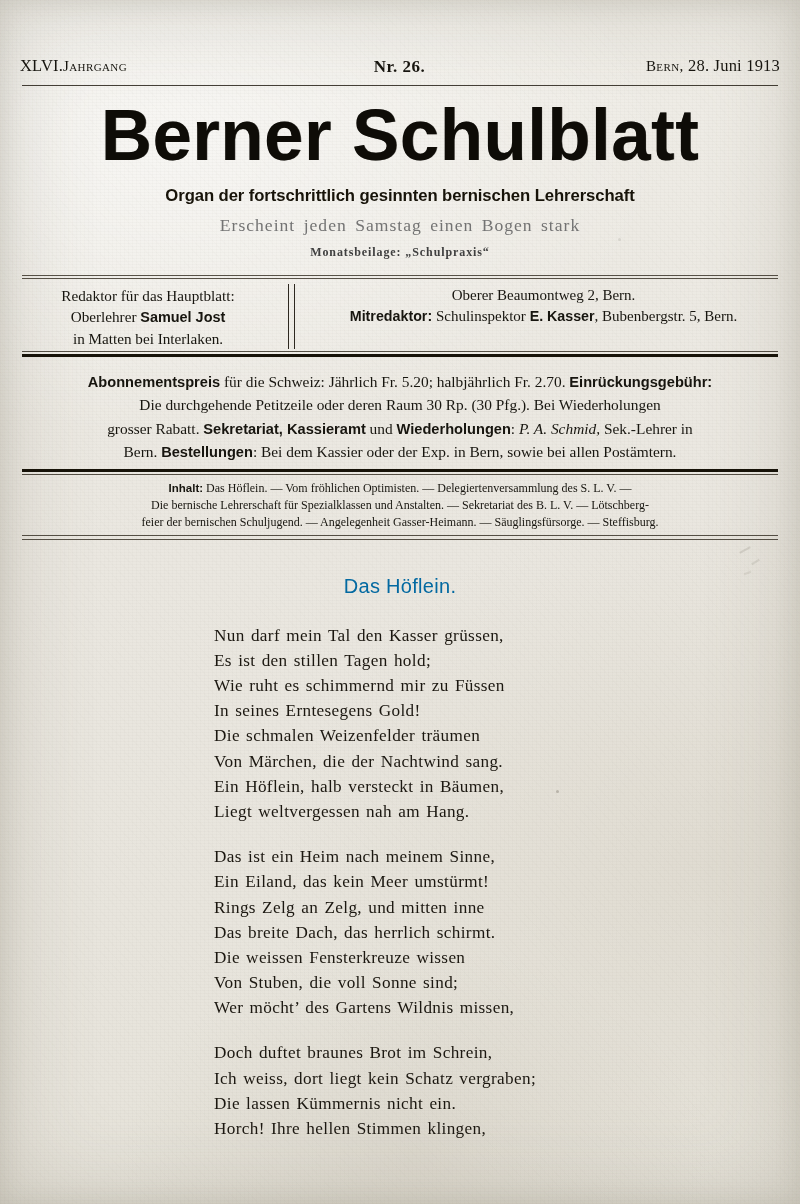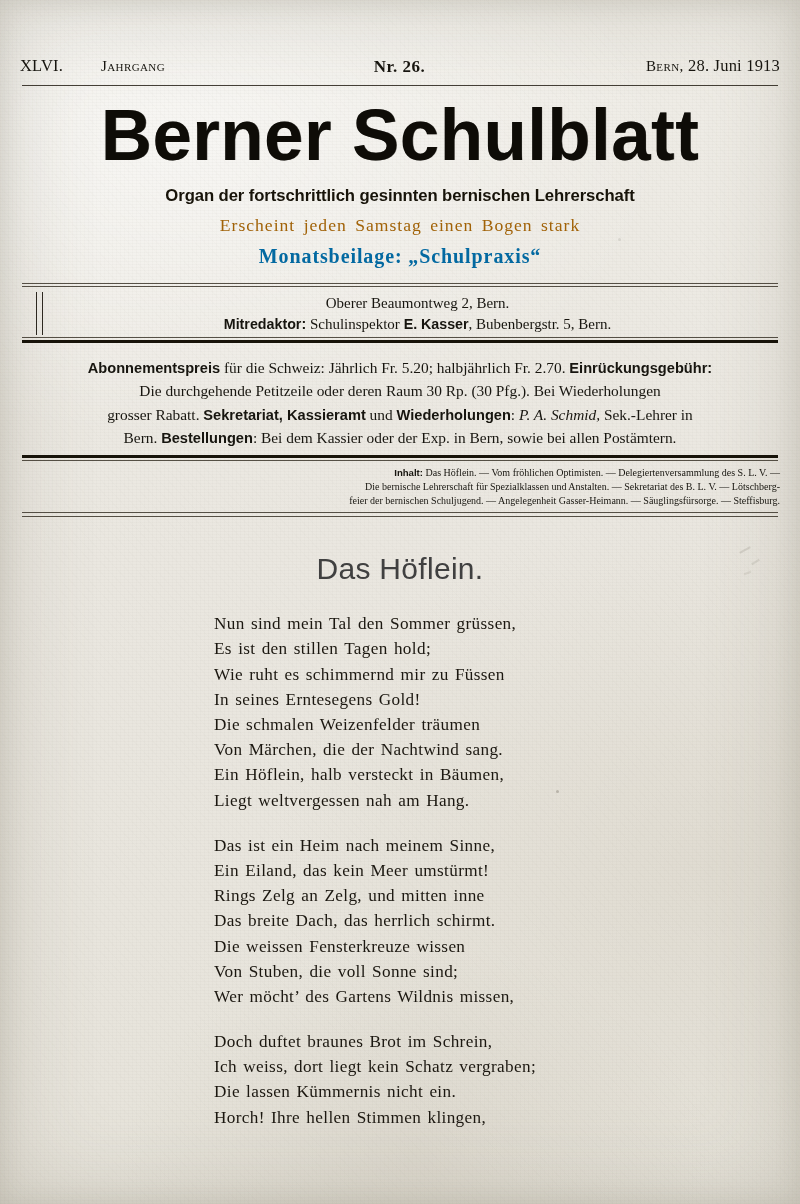--- a/index.html
+++ b/index.html
@@ -62,21 +62,20 @@
   }
   .jahrgang {
     font-size: 16.5px;
     letter-spacing: 0.2px;
     white-space: nowrap;
   }
   .jahrgang .sc, .issuedate .sc {
     font-variant: small-caps;
     font-size: 15px;
     letter-spacing: 0.4px;
-    margin-left: 38px;
   }
   .issuenr {
     font-family: "Liberation Serif", serif;
     font-weight: 700;
     font-size: 17px;
     letter-spacing: 0.5px;
     margin-left: 26px;
     transform: translateY(1px);
   }
   .issuedate {
@@ -127,29 +126,29 @@
     letter-spacing: -0.1px;
     transform: scaleX(0.96);
     color: #171309;
   }
   .subtitle2 {
     text-align: center;
     font-size: 17.6px;
     margin-top: 9px;
     letter-spacing: 1.0px;
     word-spacing: 3px;
-    color: #a16207;
+    color: #737373;
   }
   .subtitle3 {
     text-align: center;
     font-weight: 700;
-    font-size: 20px;
+    font-size: 12px;
     margin-top: 9px;
     letter-spacing: 0.9px;
-    color: #0369a1;
+    color: #404040;
   }
 
   
   .editorbox-wrap { margin-top: 15px; }
   .editorbox {
     display: flex;
     align-items: stretch;
     padding: 4px 4px 2px 4px;
   }
   .ed-left {
@@ -187,41 +186,41 @@
     padding: 13px 6px 5px 6px;
     text-align: justify;
     text-align-last: center;
   }
   .abo .ln { display: block; white-space: nowrap; }
   .abo .l1 { text-indent: 0; }
   .abo .l2, .abo .l3 { }
 
   
   .inhalt {
-    font-size: 10px;
+    font-size: 12px;
     line-height: 1.42;
     padding: 5px 2px 4px 2px;
-    text-align: right;
+    text-align: center;
   }
   .inhalt .ln { display: block; white-space: nowrap; }
   .inhalt .lead {
     font-family: "Liberation Sans", "DejaVu Sans", sans-serif;
     font-weight: 700;
     font-size: 0.96em;
   }
 
   
   .poem-title {
     text-align: center;
     font-family: "Liberation Sans", "DejaVu Sans", sans-serif;
     font-weight: 400;
-    font-size: 30px;
+    font-size: 20px;
     letter-spacing: 0.3px;
     margin-top: 35px;
-    color: #404040;
+    color: #0369a1;
   }
   .poem {
     margin-top: 25px;
     padding-left: 196px;
   }
   .stanza { margin-bottom: 20px; }
   .stanza:last-of-type { margin-bottom: 0; }
   .verse {
     font-size: 17.2px;
     line-height: 1.465;
@@ -255,20 +254,25 @@
   <div class="subtitle1">Organ der fortschrittlich gesinnten bernischen Lehrerschaft</div>
   <div class="subtitle2">Erscheint jeden Samstag einen Bogen stark</div>
   <div class="subtitle3">Monatsbeilage: „Schulpraxis“</div>
 
   <div class="editorbox-wrap">
     <div class="rule-hair"></div>
     <div class="gap2"></div>
     <div class="rule-hair"></div>
 
     <div class="editorbox">
+      <div class="ed-left">
+        <div>Redaktor für das Hauptblatt:</div>
+        <div><span>Oberlehrer </span><span class="b-sans">Samuel Jost</span></div>
+        <div>in Matten bei Interlaken.</div>
+      </div>
 
       <div class="ed-divider"></div>
 
       <div class="ed-right">
         <div>Oberer Beaumontweg 2, Bern.</div>
         <div><span class="b-sans">Mitredaktor:</span><span> Schulinspektor </span><span class="b-sans">E. Kasser</span><span>, Bubenbergstr. 5, Bern.</span></div>
       </div>
     </div>
 
     <div class="rule-hair"></div>
@@ -296,21 +300,21 @@
 
     <div class="rule-hair"></div>
     <div class="gap3"></div>
     <div class="rule-hair"></div>
   </div>
 
   <div class="poem-title">Das Höflein.</div>
 
   <div class="poem">
     <div class="stanza">
-      <div class="verse">Nun sind mein Tal den Sommer grüssen,</div>
+      <div class="verse">Nun darf mein Tal den Kasser grüssen,</div>
       <div class="verse">Es ist den stillen Tagen hold;</div>
       <div class="verse">Wie ruht es schimmernd mir zu Füssen</div>
       <div class="verse">In seines Erntesegens Gold!</div>
       <div class="verse">Die schmalen Weizenfelder träumen</div>
       <div class="verse">Von Märchen, die der Nachtwind sang.</div>
       <div class="verse">Ein Höflein, halb versteckt in Bäumen,</div>
       <div class="verse">Liegt weltvergessen nah am Hang.</div>
     </div>
     <div class="stanza">
       <div class="verse">Das ist ein Heim nach meinem Sinne,</div>

